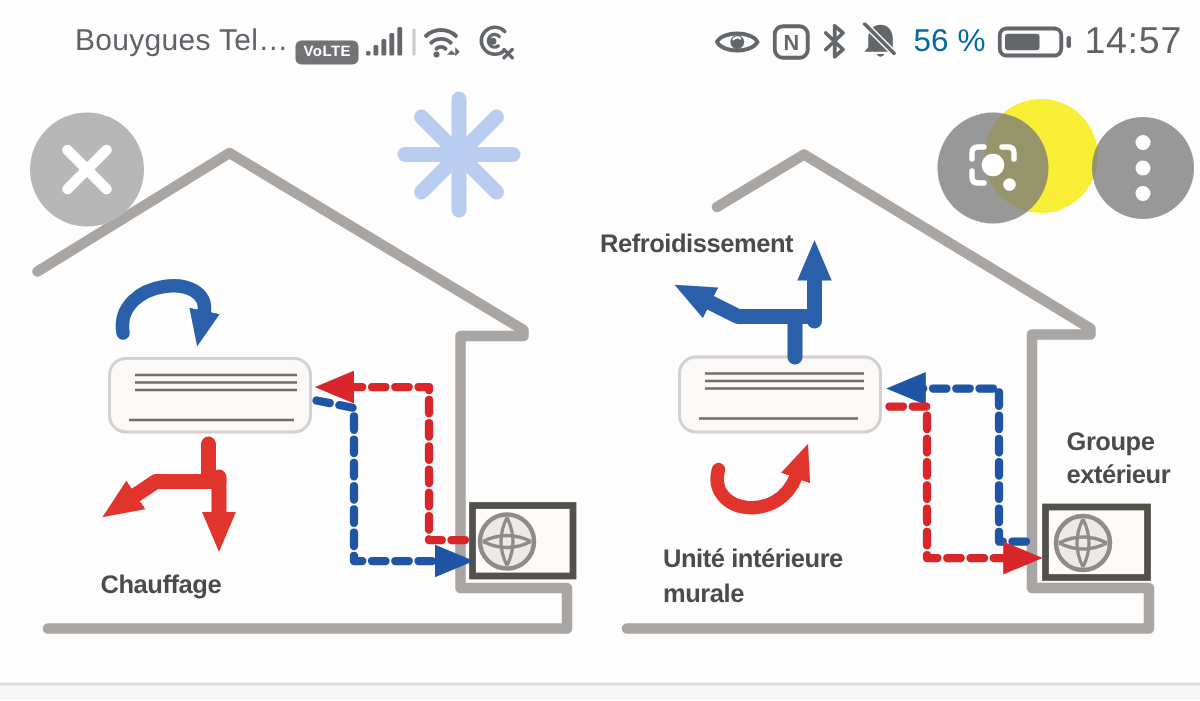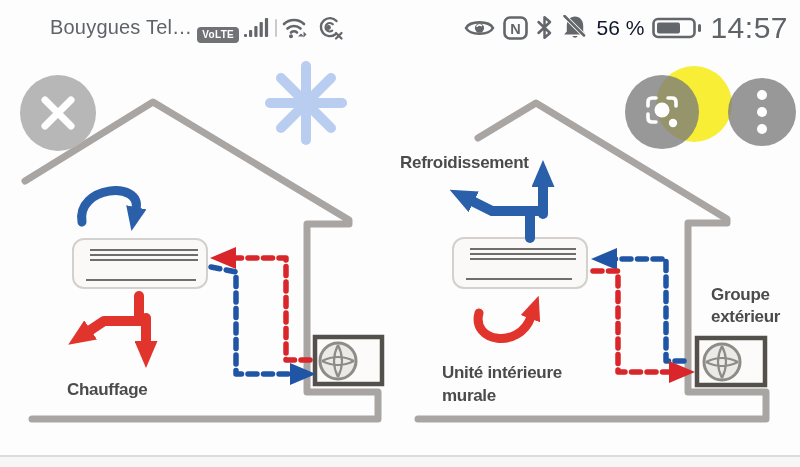--- a/index.html
+++ b/index.html
@@ -6,22 +6,22 @@
   #screen{position:relative;width:800px;height:467px;overflow:hidden;background:#fdfdfd;
           font-family:"Liberation Sans", sans-serif;}
   
   #statusbar{position:absolute;left:0;top:0;width:800px;height:55px;background:#fdfdfd;z-index:30;}
   .sb-left{position:absolute;left:50px;top:0;height:55px;display:flex;align-items:center;gap:5px;}
   .sb-right{position:absolute;right:12px;top:0;height:55px;display:flex;align-items:center;gap:8px;}
   .carrier{font-size:20px;color:#5f6368;letter-spacing:.2px;}
   .volte{background:#707276;color:#fff;font-size:10px;font-weight:bold;border-radius:4px;
          padding:3px 5px;line-height:1;letter-spacing:.3px;margin-top:15px;}
   .sb-divider{width:2px;height:18px;background:#c9cacc;border-radius:1px;}
-  .pct{font-size:21px;color:#0f172a;}
-  .clock{font-size:30px;color:#5f6368;letter-spacing:.5px;}
+  .pct{font-size:21px;color:#0369a1;}
+  .clock{font-size:25px;color:#5f6368;letter-spacing:.5px;}
   .sbicon{display:block;}
   
   .ovl-btn{position:absolute;border-radius:50%;display:flex;align-items:center;justify-content:center;z-index:20;}
   #close-btn{left:20px;top:75px;width:76px;height:76px;background:#b7b7b7;}
   #lens-btn{left:625px;top:75px;width:74px;height:74px;background:rgba(123,123,123,0.78);}
   #more-btn{left:728px;top:78px;width:68px;height:68px;background:rgba(123,123,123,0.78);}
   .dots{display:flex;flex-direction:column;gap:7px;}
   .dot{width:10px;height:10px;border-radius:50%;background:#fff;}
   
   #diagram{position:absolute;left:0;top:0;z-index:5;}

